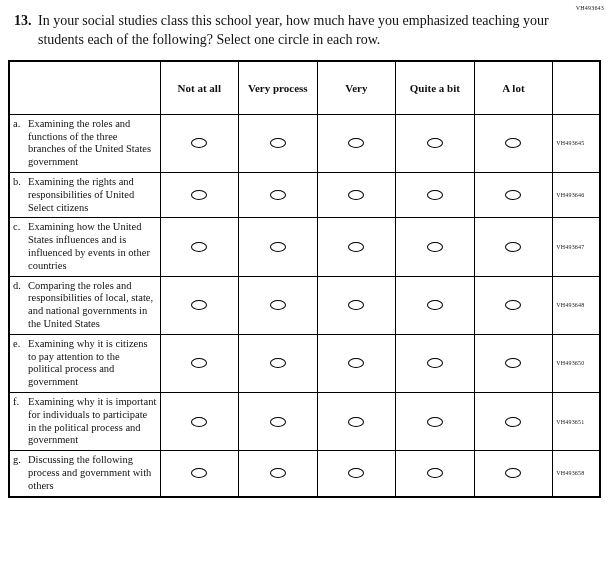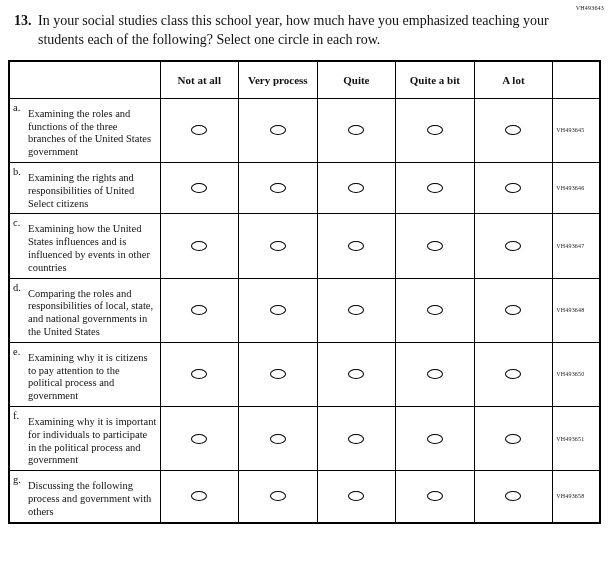--- a/index.html
+++ b/index.html
@@ -40,35 +40,35 @@
     width: 593px;
     border: 2px solid #000;
   }
   table.survey th, table.survey td {
     border: 1px solid #000;
   }
   th.col-header {
     font-size: 11px;
     font-weight: bold;
     text-align: center;
-    padding: 12px 2px;
+    padding: 20px 2px;
     height: 21px;
   }
   td.label-cell {
     vertical-align: top;
     padding: 3px 3px 3px 3px;
     font-size: 10.5px;
     line-height: 1.22;
   }
   .label-flex { display: flex; }
   .row-letter {
     width: 15px;
     flex-shrink: 0;
   }
-  .row-label { flex: 1; margin-top: 6px; }
+  .row-label { flex: 1; }
   td.bubble-cell {
     text-align: center;
     vertical-align: middle;
   }
   .bubble {
     display: inline-block;
     width: 16px;
     height: 10px;
     border: 1.2px solid #000;
     border-radius: 50%;
@@ -102,21 +102,21 @@
       <col style="width:78px">
       <col style="width:78px">
       <col style="width:78px">
     <col style="width:47px">
   </colgroup>
   <thead>
     <tr>
       <th class="col-header"></th>
       <th class="col-header">Not at all</th>
       <th class="col-header">Very process</th>
-      <th class="col-header">Quite</th>
+      <th class="col-header">Very</th>
       <th class="col-header">Quite a bit</th>
       <th class="col-header">A lot</th>
       <th class="col-header"></th>
     </tr>
   </thead>
   <tbody>
     <tr>
       <td class="label-cell">
         <div class="label-flex">
           <span class="row-letter">a.</span>

